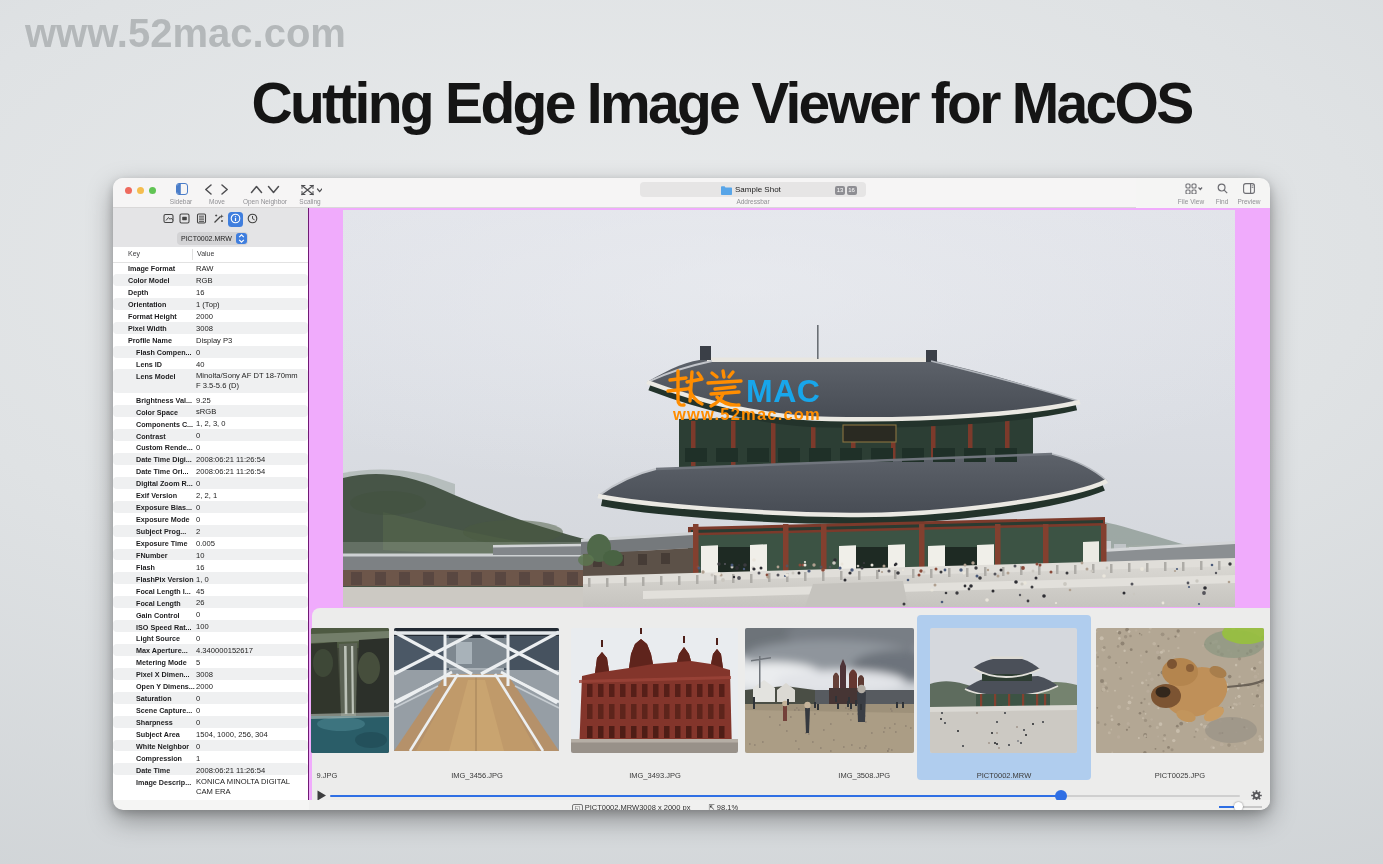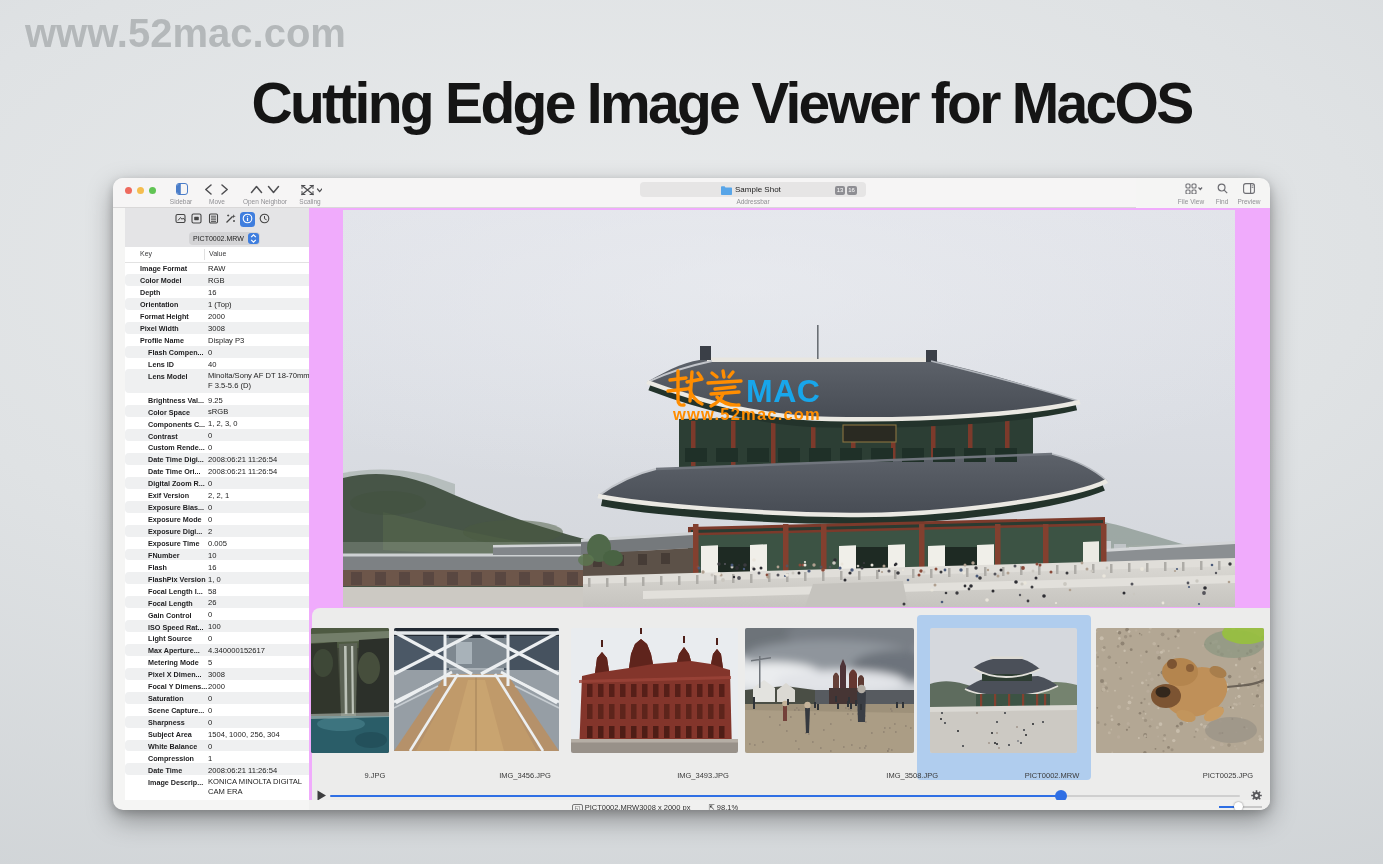--- a/index.html
+++ b/index.html
@@ -6,21 +6,21 @@
     font-family:"Liberation Sans",sans-serif;
     background:radial-gradient(ellipse 120% 90% at 45% 30%, #e9ebec 0%, #dfe2e4 45%, #cdd1d4 100%);}
   .wm{position:absolute;left:25px;top:11px;font-size:40px;font-weight:bold;color:#b4b8ba;letter-spacing:0px;}
   h1{position:absolute;left:14px;top:54px;width:1383px;text-align:center;margin:16px;
      font-size:57px;font-weight:bold;color:#151515;letter-spacing:-2.7px;}
   .win{position:absolute;left:113px;top:178px;width:1157px;height:632px;background:#f5f5f4;
      border-radius:10px;box-shadow:0 10px 26px rgba(0,0,0,.34), 0 3px 9px rgba(0,0,0,.18);overflow:hidden;}
   .tb{position:absolute;left:0;top:0;width:1023px;height:29px;background:#f6f5f5;border-bottom:1px solid #d9d8d8;}
   .tl{position:absolute;top:9px;width:7px;height:7px;border-radius:50%;}
   .tblab{position:absolute;top:19.5px;font-size:6.5px;color:#909094;text-align:center;white-space:nowrap;}
-  .sidebar{position:absolute;left:12px;top:30px;width:195px;height:592px;background:#ffffff;border-right:4px solid #701a75;}
+  .sidebar{position:absolute;left:0;top:30px;width:195px;height:592px;background:#ffffff;border-right:4px solid #701a75;}
   .segrow{position:absolute;left:0;top:0;width:195px;height:23px;background:#e4e4e6;}
   .chooserrow{position:absolute;left:0;top:23px;width:195px;height:16px;background:#e4e4e6;border-bottom:1px solid #cfcfcf;}
   .chooser{position:absolute;left:64px;top:1px;width:67px;height:13px;background:#d3d3d5;border-radius:4px;
      font-size:7px;color:#222;text-align:left;padding-left:4px;line-height:13px;}
   .stepper{position:absolute;right:1px;top:1px;width:11px;height:11px;background:#3f7ede;border-radius:3px;}
   .thead{position:absolute;left:0;top:39px;width:195px;height:15px;background:#fff;border-bottom:1px solid #e2e2e2;font-size:7px;color:#3c3c3e;}
   .thead .k{position:absolute;left:15px;top:3px;}
   .thead .v{position:absolute;left:84px;top:3px;}
   .thead .dv{position:absolute;left:79px;top:2px;width:1px;height:11px;background:#e0e0e0;}
   .trows{position:absolute;left:0;top:54px;width:195px;}
@@ -29,21 +29,21 @@
   .tr.h2{height:23.9px;}
   .tr .k{position:absolute;left:15px;top:2.4px;font-weight:bold;color:#1d1d1f;white-space:nowrap;font-size:7.2px;}
   .tr.ind .k{left:23px;}
   .tr .v{position:absolute;left:83px;top:2.2px;color:#222;white-space:nowrap;width:108px;}
   .tr.h2 .v{white-space:normal;line-height:10.5px;top:1.5px;}
   .main{position:absolute;left:196px;top:30px;width:961px;height:592px;background:#f0abfc;}
   .photo{position:absolute;left:34px;top:2px;width:892px;height:397px;}
   .strip{position:absolute;left:3px;top:400px;width:958px;height:192px;background:#ececeb;border-radius:8px 0 0 0;}
   .thumb{position:absolute;top:20px;height:125px;border-radius:2px;overflow:hidden;}
   .sel{position:absolute;left:605px;top:7px;width:174px;height:165px;background:#b0cdee;border-radius:4px;}
-  .tlab{position:absolute;top:163px;font-size:7.5px;color:#3a3a3a;text-align:center;margin-left:48px;}
+  .tlab{position:absolute;top:163px;font-size:7.5px;color:#3a3a3a;text-align:center;}
   .sliderrow{position:absolute;left:0px;top:182px;width:958px;height:28px;}
   .status{position:absolute;left:0;top:592px;width:961px;height:30px;background:#f0f0ef;font-size:7.5px;color:#333;}
 </style></head>
 <body>
 <div class="wm">www.52mac.com</div>
 <h1>Cutting Edge Image Viewer for MacOS</h1>
 <div class="win">
 <div class="tb">
   <div class="tl" style="left:12px;background:#ee6a5e;"></div>
   <div class="tl" style="left:24px;background:#f5bd4f;"></div>
@@ -215,42 +215,42 @@
         </div>
 <div class="tr alt ind">
           <span class="k">Exposure Bias...</span>
           <span class="v">0</span>
         </div>
 <div class="tr ind">
           <span class="k">Exposure Mode</span>
           <span class="v">0</span>
         </div>
 <div class="tr alt ind">
-          <span class="k">Exposure Digi...</span>
+          <span class="k">Subject Prog...</span>
           <span class="v">2</span>
         </div>
 <div class="tr ind">
           <span class="k">Exposure Time</span>
           <span class="v">0.005</span>
         </div>
 <div class="tr alt ind">
           <span class="k">FNumber</span>
           <span class="v">10</span>
         </div>
 <div class="tr ind">
           <span class="k">Flash</span>
           <span class="v">16</span>
         </div>
 <div class="tr alt ind">
           <span class="k">FlashPix Version</span>
           <span class="v">1, 0</span>
         </div>
 <div class="tr ind">
           <span class="k">Focal Length I...</span>
-          <span class="v">58</span>
+          <span class="v">45</span>
         </div>
 <div class="tr alt ind">
           <span class="k">Focal Length</span>
           <span class="v">26</span>
         </div>
 <div class="tr ind">
           <span class="k">Gain Control</span>
           <span class="v">0</span>
         </div>
 <div class="tr alt ind">
@@ -267,41 +267,41 @@
         </div>
 <div class="tr ind">
           <span class="k">Metering Mode</span>
           <span class="v">5</span>
         </div>
 <div class="tr alt ind">
           <span class="k">Pixel X Dimen...</span>
           <span class="v">3008</span>
         </div>
 <div class="tr ind">
-          <span class="k">Focal Y Dimens...</span>
+          <span class="k">Open Y Dimens...</span>
           <span class="v">2000</span>
         </div>
 <div class="tr alt ind">
           <span class="k">Saturation</span>
           <span class="v">0</span>
         </div>
 <div class="tr ind">
           <span class="k">Scene Capture...</span>
           <span class="v">0</span>
         </div>
 <div class="tr alt ind">
           <span class="k">Sharpness</span>
           <span class="v">0</span>
         </div>
 <div class="tr ind">
           <span class="k">Subject Area</span>
           <span class="v">1504, 1000, 256, 304</span>
         </div>
 <div class="tr alt ind">
-          <span class="k">White Balance</span>
+          <span class="k">White Neighbor</span>
           <span class="v">0</span>
         </div>
 <div class="tr ind">
           <span class="k">Compression</span>
           <span class="v">1</span>
         </div>
 <div class="tr alt ind">
           <span class="k">Date Time</span>
           <span class="v">2008:06:21 11:26:54</span>
         </div>

